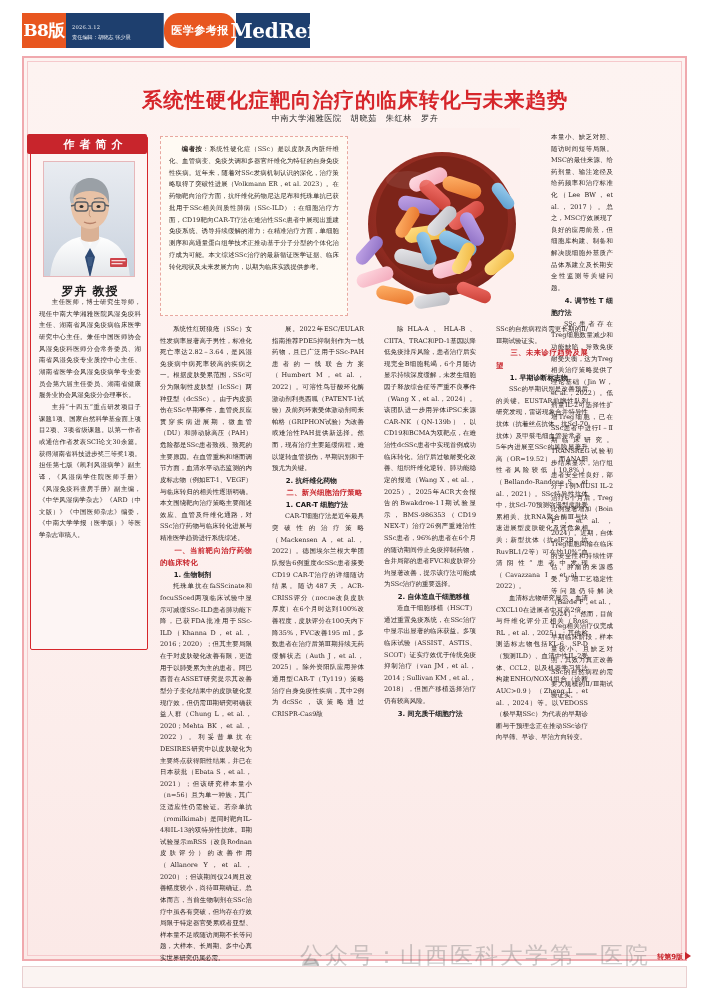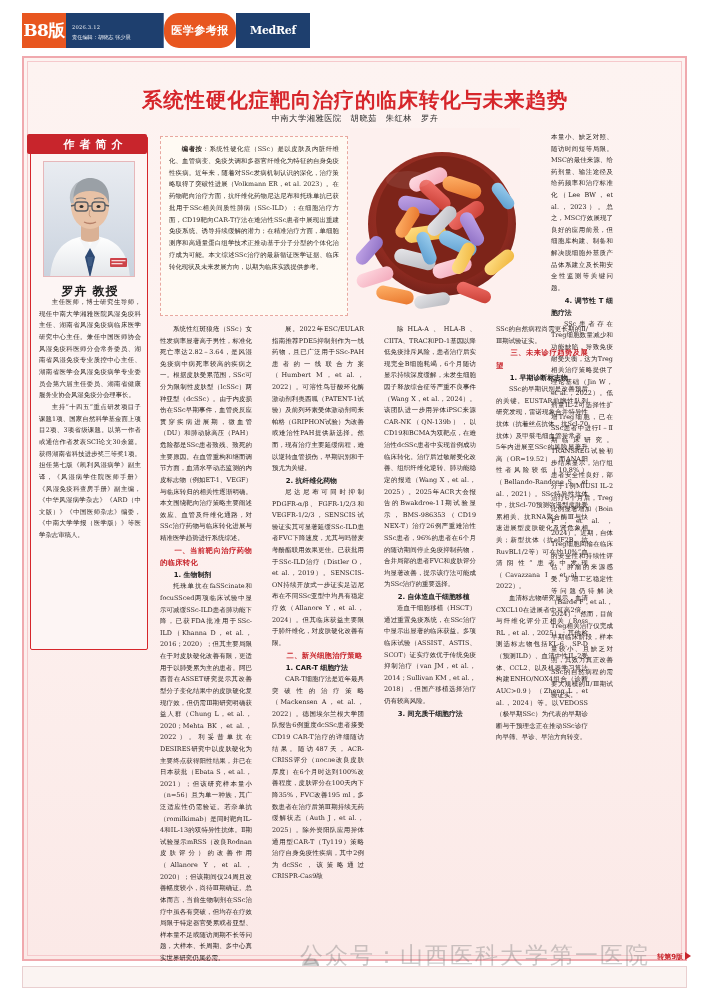--- a/index.html
+++ b/index.html
@@ -62,21 +62,21 @@
     font-size: 11px;
     font-weight: bold;
     letter-spacing: .5px;
     border-radius: 15px;
   }
   .mh-brand {
     background: #1e3f6e;
     color: #ffffff;
     width: 74px;
     display: flex; align-items: center; justify-content: center;
-    font-size: 11px;
+    font-size: 20px;
     font-weight: bold;
     font-family: "DejaVu Serif", serif;
     letter-spacing: -0.3px;
   }
 
   
   .frame {
     position: absolute;
     left: 22px; top: 56px;
     width: 665px; height: 905px;
@@ -439,21 +439,20 @@
   <div class="col" id="col1">
     <p>系统性红斑狼疮（SSc）女性发病率显著高于男性，标准化死亡率达2.82－3.64，是风湿免疫病中病死率较高的疾病之一。根据皮肤受累范围，SSc可分为限制性皮肤型（lcSSc）两种亚型（dcSSc）。由于内皮损伤在SSc早期事件，血管炎反应贯穿疾病进展期，微血管（DU）和肺动脉高压（PAH）危险都是SSc患者致残、致死的主要原因。在血管重构和继而调节方面，血清水平动态监测的内皮标志物（例如ET-1、VEGF）与临床转归的相关性逐渐明确。本文围绕靶向治疗策略主要阐述效应、血管及纤维化通路，对SSc治疗药物与临床转化进展与精准医学趋势进行系统综述。</p>
     <p class="sec-h1">一、当前靶向治疗药物的临床转化</p>
     <p class="sec-h2">1. 生物制剂</p>
     <p>托珠单抗在faSScinate和focuSSced两项临床试验中显示可减缓SSc-ILD患者肺功能下降，已获FDA批准用于SSc-ILD（Khanna D，et al.，2016；2020）；但其主要局限在于对皮肤硬化改善有限，更适用于以肺受累为主的患者。阿巴西普在ASSET研究提示其改善型分子变化结果中的皮肤硬化复现疗效，但仍需Ⅲ期研究明确获益人群（Chung L，et al.，2020；Mehta BK，et al.，2022）。利妥昔单抗在DESIRES研究中以皮肤硬化为主要终点获得阳性结果，并已在日本获批（Ebata S，et al.，2021）；但该研究样本量小（n=56）且为单一种族，其广泛适应性仍需验证。若奈单抗（romilkimab）是同时靶向IL-4和IL-13的双特异性抗体。Ⅱ期试验显示mRSS（改良Rodnan皮肤评分）的改善作用（Allanore Y，et al.，2020）；但该期间仅24周且改善幅度较小，尚待Ⅲ期确证。总体而言，当前生物制剂在SSc治疗中虽各有突破，但均存在疗效局限于特定器官受累或者亚型、样本量不足或随访周期不长等问题，大样本、长周期、多中心真实世界研究仍属必需。</p>
   </div>
 
   <div class="col" id="col2">
     <p>展。2022年ESC/EULAR指南推荐PDE5抑制剂作为一线药物，且已广泛用于SSc-PAH患者的一线联合方案（Humbert M，et al.，2022）。可溶性鸟苷酸环化酶激动剂利奥西呱（PATENT-1试验）及前列环素受体激动剂司来帕格（GRIPHON试验）为改善或难治性PAH提供新选择。然而，现有治疗主要延缓病程，难以逆转血管损伤，早期识别和干预尤为关键。</p>
     <p class="sec-h2">2. 抗纤维化药物</p>
-    <p>尼达尼布可同时抑制PDGFR-α/β、FGFR-1/2/3和VEGFR-1/2/3，SENSCIS试验证实其可显著延缓SSc-ILD患者FVC下降速度，尤其与吗替麦考酚酯联用效果更佳。已获批用于SSc-ILD治疗（Distler O，et al.，2019）。SENSCIS-ON持续开放式一步证实足迈尼布在不同SSc亚型中均具有稳定疗效（Allanore Y，et al.，2024）。但其临床获益主要限于肺纤维化，对皮肤硬化改善有限。</p>
     <p class="sec-h1">二、新兴细胞治疗策略</p>
     <p class="sec-h2">1. CAR-T 细胞疗法</p>
     <p>CAR-T细胞疗法是近年最具突破性的治疗策略（Mackensen A，et al.，2022）。德国埃尔兰根大学团队报告6例重度dcSSc患者接受CD19 CAR-T治疗的详细随访结果。随访487天，ACR-CRISS评分（после改良皮肤厚度）在6个月时达到100%改善程度，皮肤评分在100天内下降35%，FVC改善195 ml，多数患者在治疗后第Ⅲ期持续无药缓解状态（Auth J，et al.，2025）。除外资阳队应用异体通用型CAR-T（Ty119）策略治疗自身免疫性疾病，其中2例为dcSSc，该策略通过CRISPR-Cas9敲</p>
   </div>
 
   <div class="col" id="col3">
     <p>除HLA-A、HLA-B、CIITA、TRAC和PD-1基因以降低免疫排斥风险，患者治疗后实现完全B细胞耗竭，6个月随访显示持续深度缓解，未发生细胞因子释放综合征等严重不良事件（Wang X，et al.，2024）。该团队进一步用异体iPSC来源CAR-NK（QN-139b），以CD19和BCMA为双靶点，在难治性dcSSc患者中实现首例成功临床转化。治疗后过敏耐受化改善、组织纤维化逆转、肺功能稳定的报道（Wang X，et al.，2025）。2025年ACR大会报告的Bwakdroe-1Ⅰ期试验显示，BMS-986353（CD19 NEX-T）治疗26例严重难治性SSc患者，96%的患者在6个月的随访期间停止免疫抑制药物，合并局部的患者FVC和皮肤评分均显著改善，提示该疗法可能成为SSc治疗的重要选择。</p>
     <p class="sec-h2">2. 自体造血干细胞移植</p>
     <p>造血干细胞移植（HSCT）通过重置免疫系统，在SSc治疗中显示出显著的临床获益。多项临床试验（ASSIST、ASTIS、SCOT）证实疗效优于传统免疫抑制治疗（van JM，et al.，2014；Sullivan KM，et al.，2018），但国产移植选择治疗仍有较高风险。</p>
     <p class="sec-h2">3. 间充质干细胞疗法</p>
@@ -461,21 +460,21 @@
 
   <div class="col" id="col5">
     <p class="noind">SSc的自然病程尚需更长期的Ⅱ/Ⅲ期试验证实。</p>
     <p class="sec-h1">三、未来诊疗趋势及展望</p>
     <p class="sec-h2">1. 早期诊断标志物</p>
     <p>SSc的早期识别是改善预后的关键。EUSTAR前瞻性队列研究发现，雷诺现象合并特异性抗体（抗着丝点抗体、抗Scl-70抗体）及甲襞毛细血管异常者，5年内进展至SSc的风险显著升高（OR=19.52）。而ANA阳性者风险较低（10.8%）（Bellando-Randone S，et al.，2021）。SSc特异性抗体中，抗Scl-70预测弥漫型皮肤受累相关、抗RNA聚合酶Ⅲ与快速进展型皮肤硬化及肾危象相关；新型抗体（抗eIF2B、抗RuvBL1/2等）可在约10%“血清阴性”患者中发现（Cavazzana I，et al.，2022）。</p>
     <p>血清标志物研究显示，血清CXCL10在进展者中可高2倍，与纤维化评分正相关（Ross RL，et al.，2025）；其他检测选标志物包括KL-6、SP-D（预测ILD）、血清中性IL-2受体、CCL2、以及机器学习算法构建ENHO/NOX4组合（诊断AUC&gt;0.9）（Zheng L，et al.，2024）等。以VEDOSS（极早期SSc）为代表的早期诊断与干预理念正在推动SSc诊疗向早筛、早诊、早治方向转变。</p>
   </div>
 
   <div class="col" id="colT1">
-    <p class="noind">本量小、缺乏对照、随访时间短等局限。MSC的最佳来源、给药剂量、输注途径及给药频率和治疗标准化（Lee BW，et al.，2023）。总之，MSC疗效展现了良好的应用前景，但细胞库构建、制备和解决脱细胞外基质产品体系建立及长期安全性监测等关键问题。</p>
+    <p class="noind">本量小、缺乏对照、随访时间短等局限。MSC的最佳来源、给药剂量、输注途径及给药频率和治疗标准化（Lee BW，et al.，2017）。总之，MSC疗效展现了良好的应用前景，但细胞库构建、制备和解决脱细胞外基质产品体系建立及长期安全性监测等关键问题。</p>
     <p class="sec-h2">4. 调节性 T 细胞疗法</p>
     <p>SSc患者存在Treg细胞数量减少和功能缺陷，导致免疫耐受失衡，这为Treg相关治疗策略提供了理论基础（Jin W，et al.，2022）。低剂量IL-2可选择性扩增Treg细胞，已在SSc患者中进行Ⅰ－Ⅱ期临床研究。TRANSREG试验初步结果显示，治疗组患者安全性良好，部分于1例MIUSI IL-2治疗6个月后，Treg比例显著增加（Boin F，et al.，2024）。近期，自体Treg细胞回输在临床的安全性和持续性评估、肿瘤的来源感受、扩增工艺稳定性等问题仍待解决（Barde F，et al.，2024）。然而，目前Treg相关治疗仅完成早期临床阶段，样本量较小、且缺乏对照，其效力真正改善SSc的自然病程的需要大规模的Ⅱ/Ⅲ期试验证实。</p>
   </div>
 
   <div class="wm-icon"></div>
   <div class="watermark">公众号：山西医科大学第一医院</div>
   <div class="jump-note">转第9版</div>
   <div class="jump-arrow"></div>
   <div class="botbar"></div>
 

